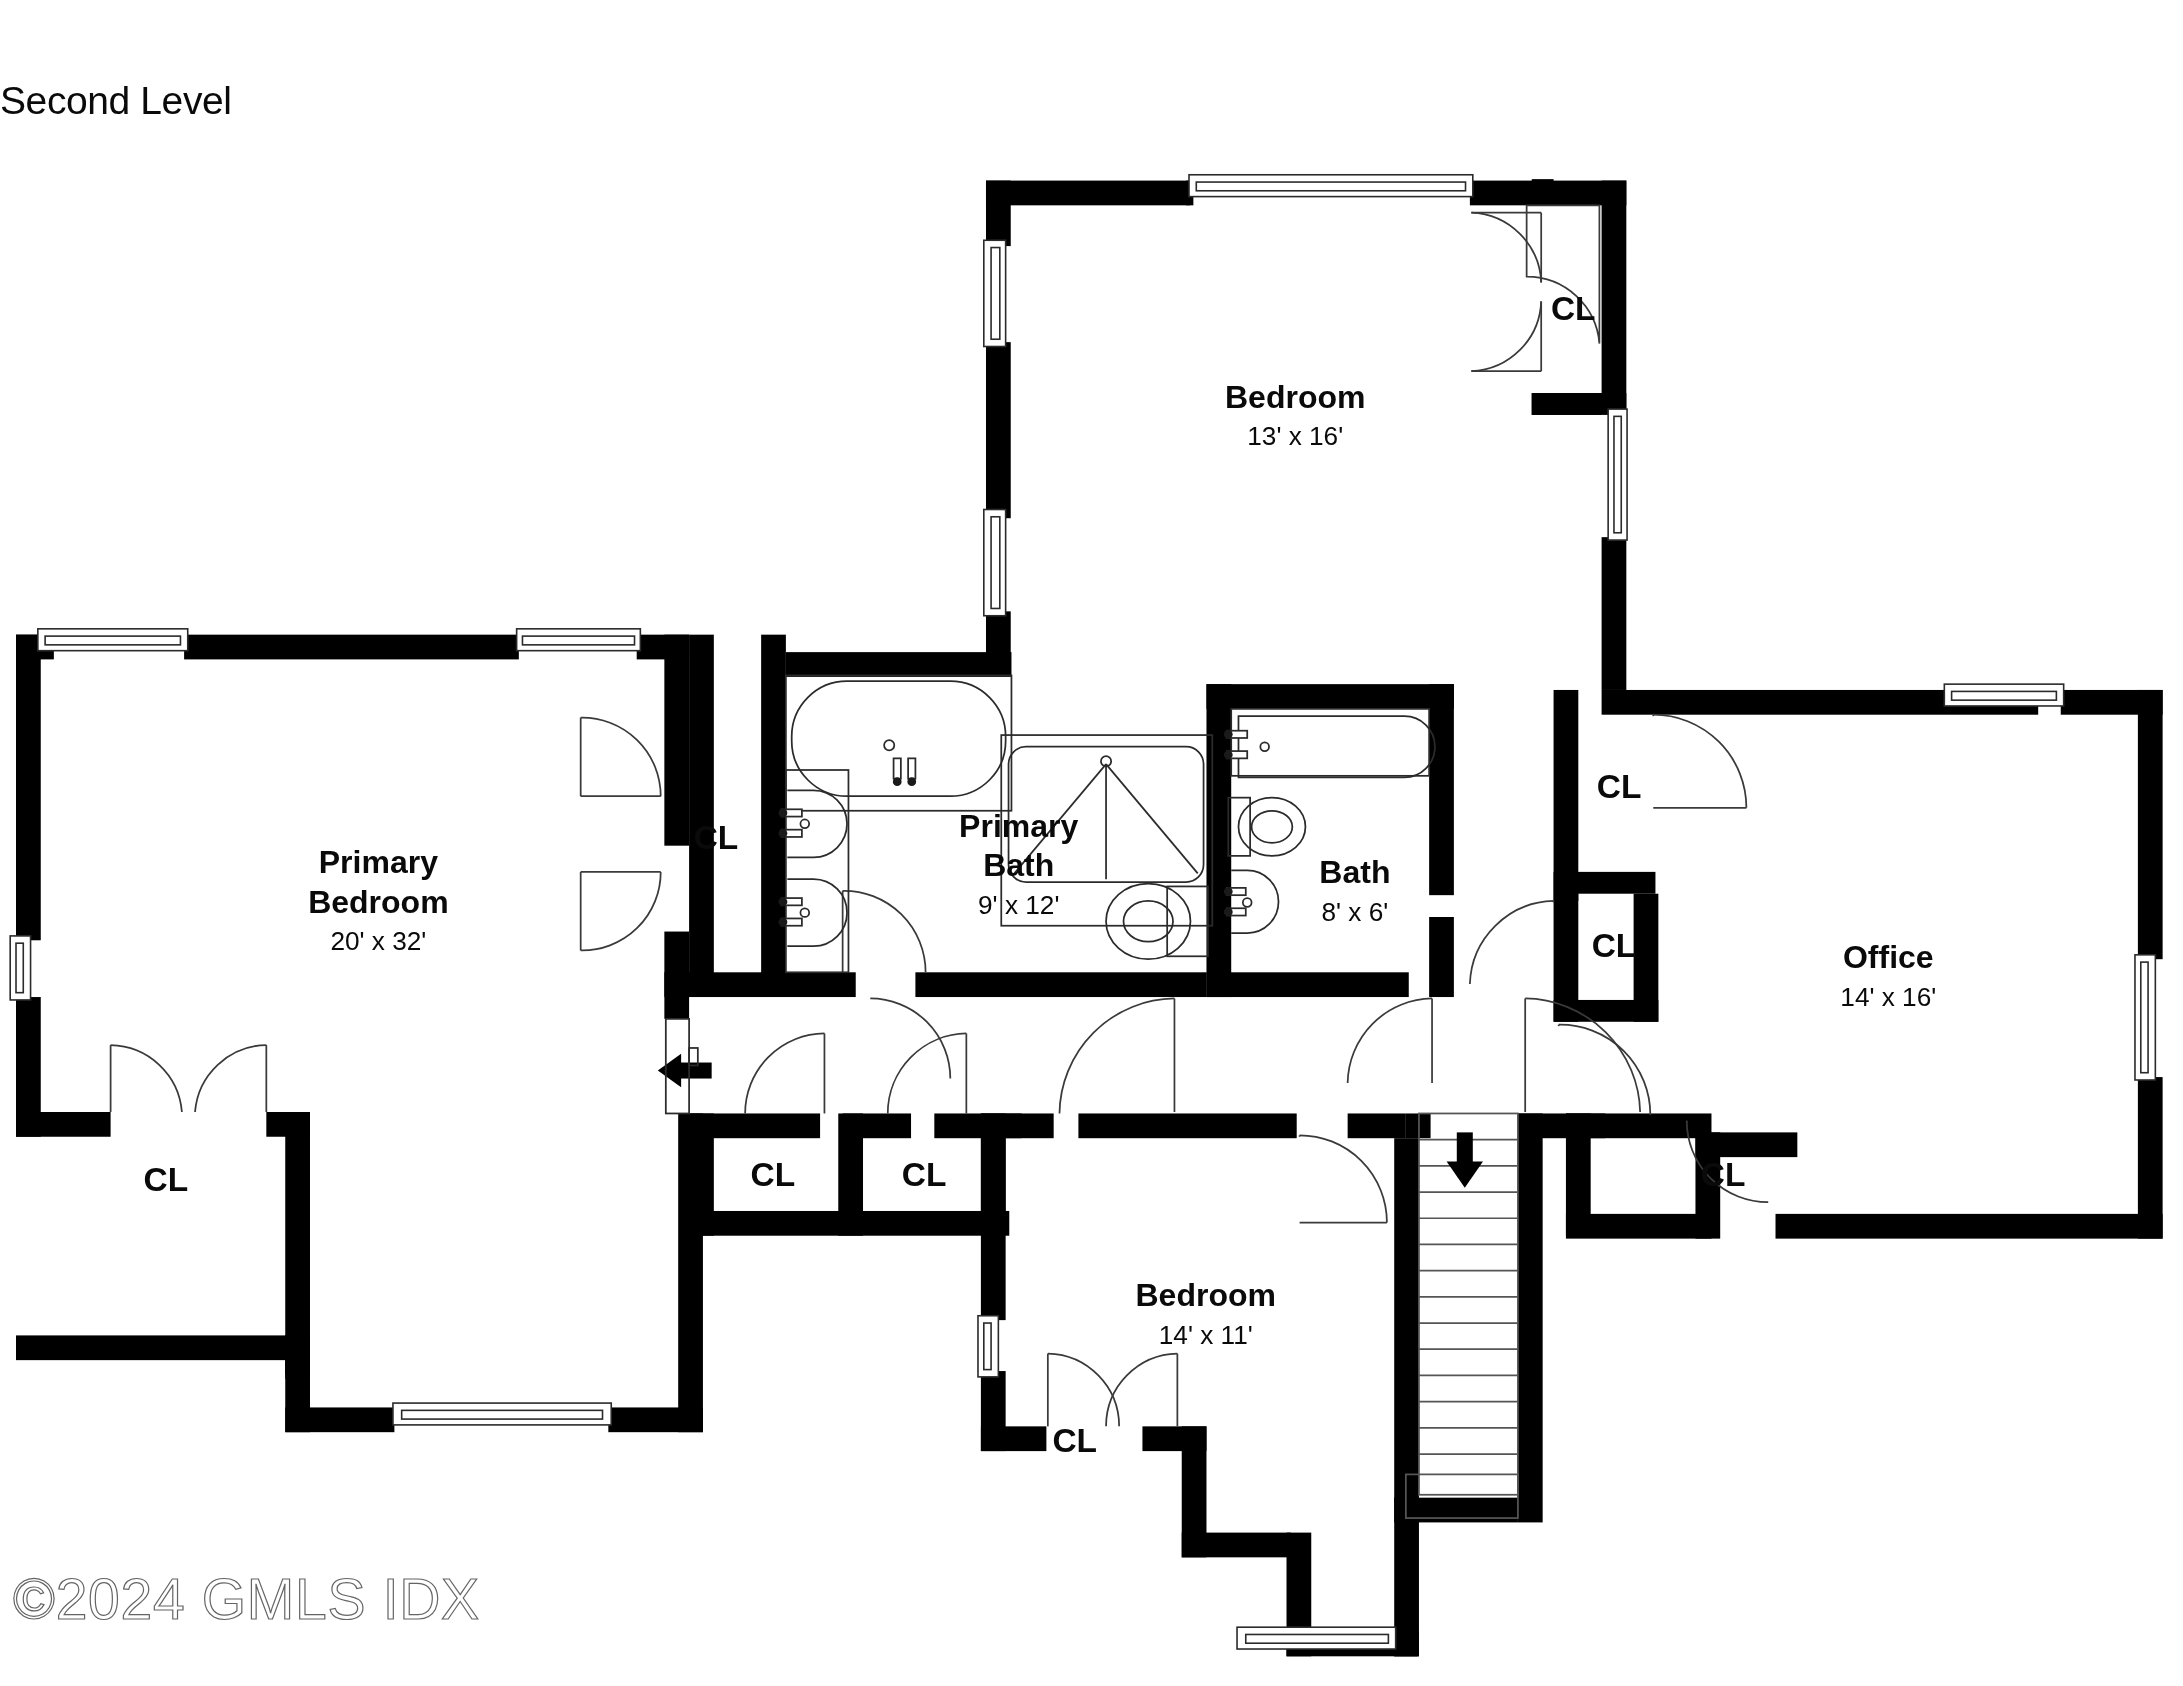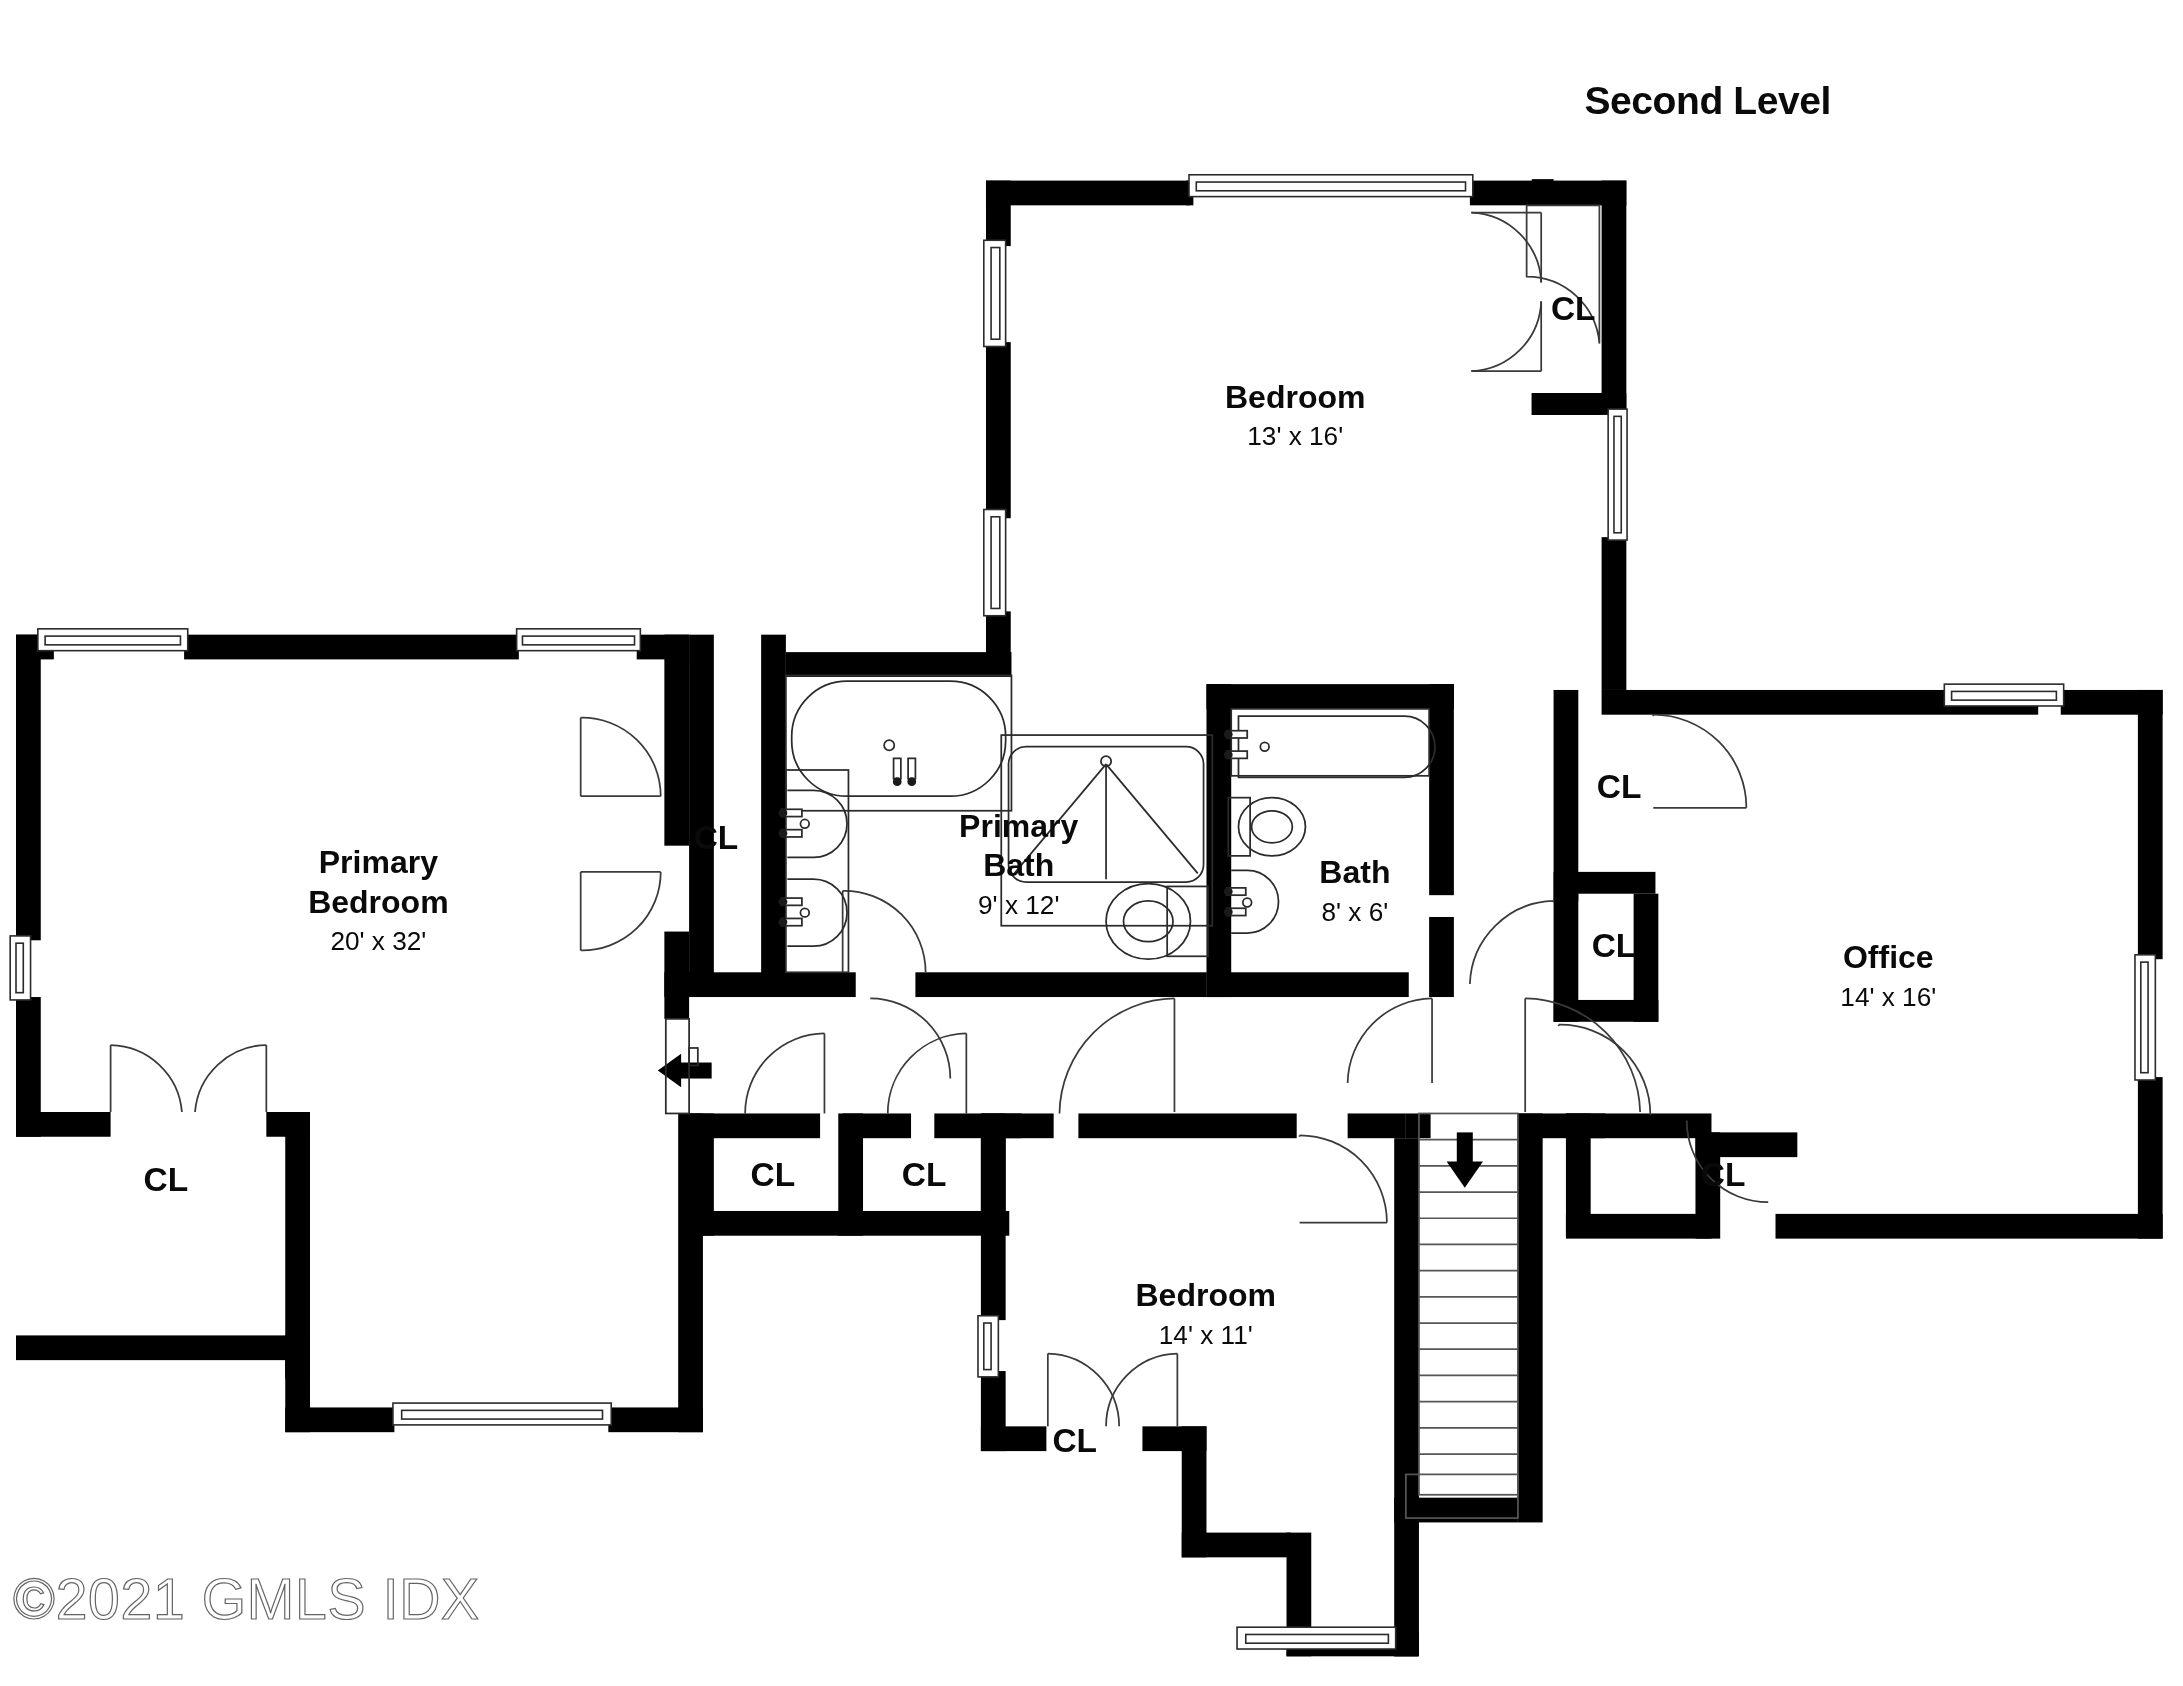--- a/index.html
+++ b/index.html
@@ -12,23 +12,23 @@
     height: 1687px;
     position: relative;
     font-family: "Liberation Sans", sans-serif;
     overflow: hidden;
   }
   #plan-title {
     position: absolute;
     top: 79px;
     left: 0;
     width: 1831px;
-    text-align: right;
+    text-align: left;
     font-size: 39px;
-    font-weight: bold;
+    font-weight: normal;
     color: #0a0a0a;
     letter-spacing: -0.4px;
   }
   #floorplan-canvas {
     position: absolute;
     top: 0;
     left: 0;
     width: 2183px;
     height: 1687px;
   }
@@ -408,14 +408,14 @@
     <text class="cl-label" text-anchor="middle" x="1062" y="1630">CL</text>
     <text class="cl-label" text-anchor="middle" x="1270" y="1630">CL</text>
     <text class="cl-label" text-anchor="middle" x="2225" y="1097">CL</text>
     <text class="cl-label" text-anchor="middle" x="2218" y="1315">CL</text>
     <text class="cl-label" text-anchor="middle" x="2368" y="1630">CL</text>
     <text class="cl-label" text-anchor="middle" x="1477" y="1995">CL</text>
   </g>
 
 </svg>
 
-<div id="watermark">©2021 GMLS IDX</div>
+<div id="watermark">©2024 GMLS IDX</div>
 
 
 </body></html>

